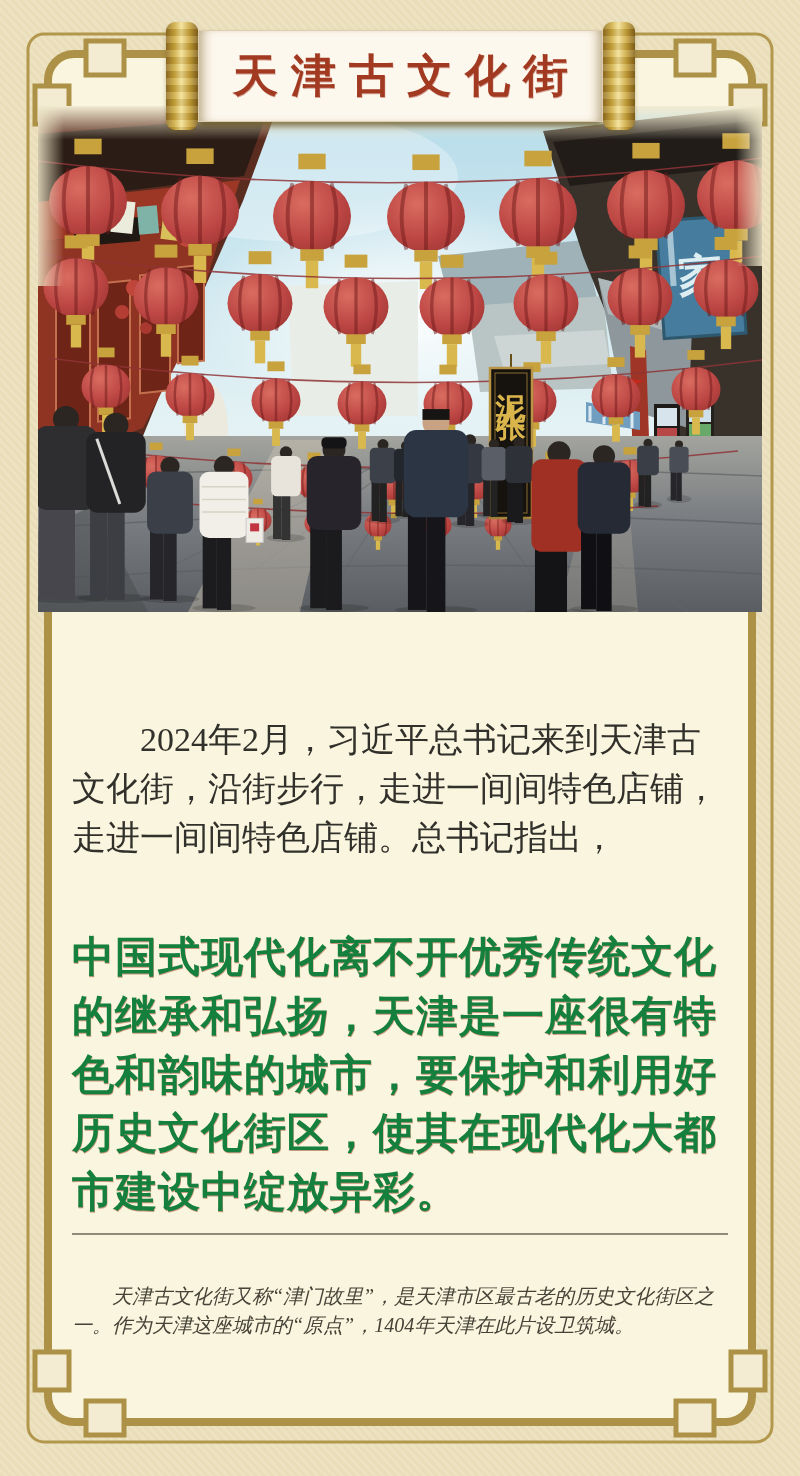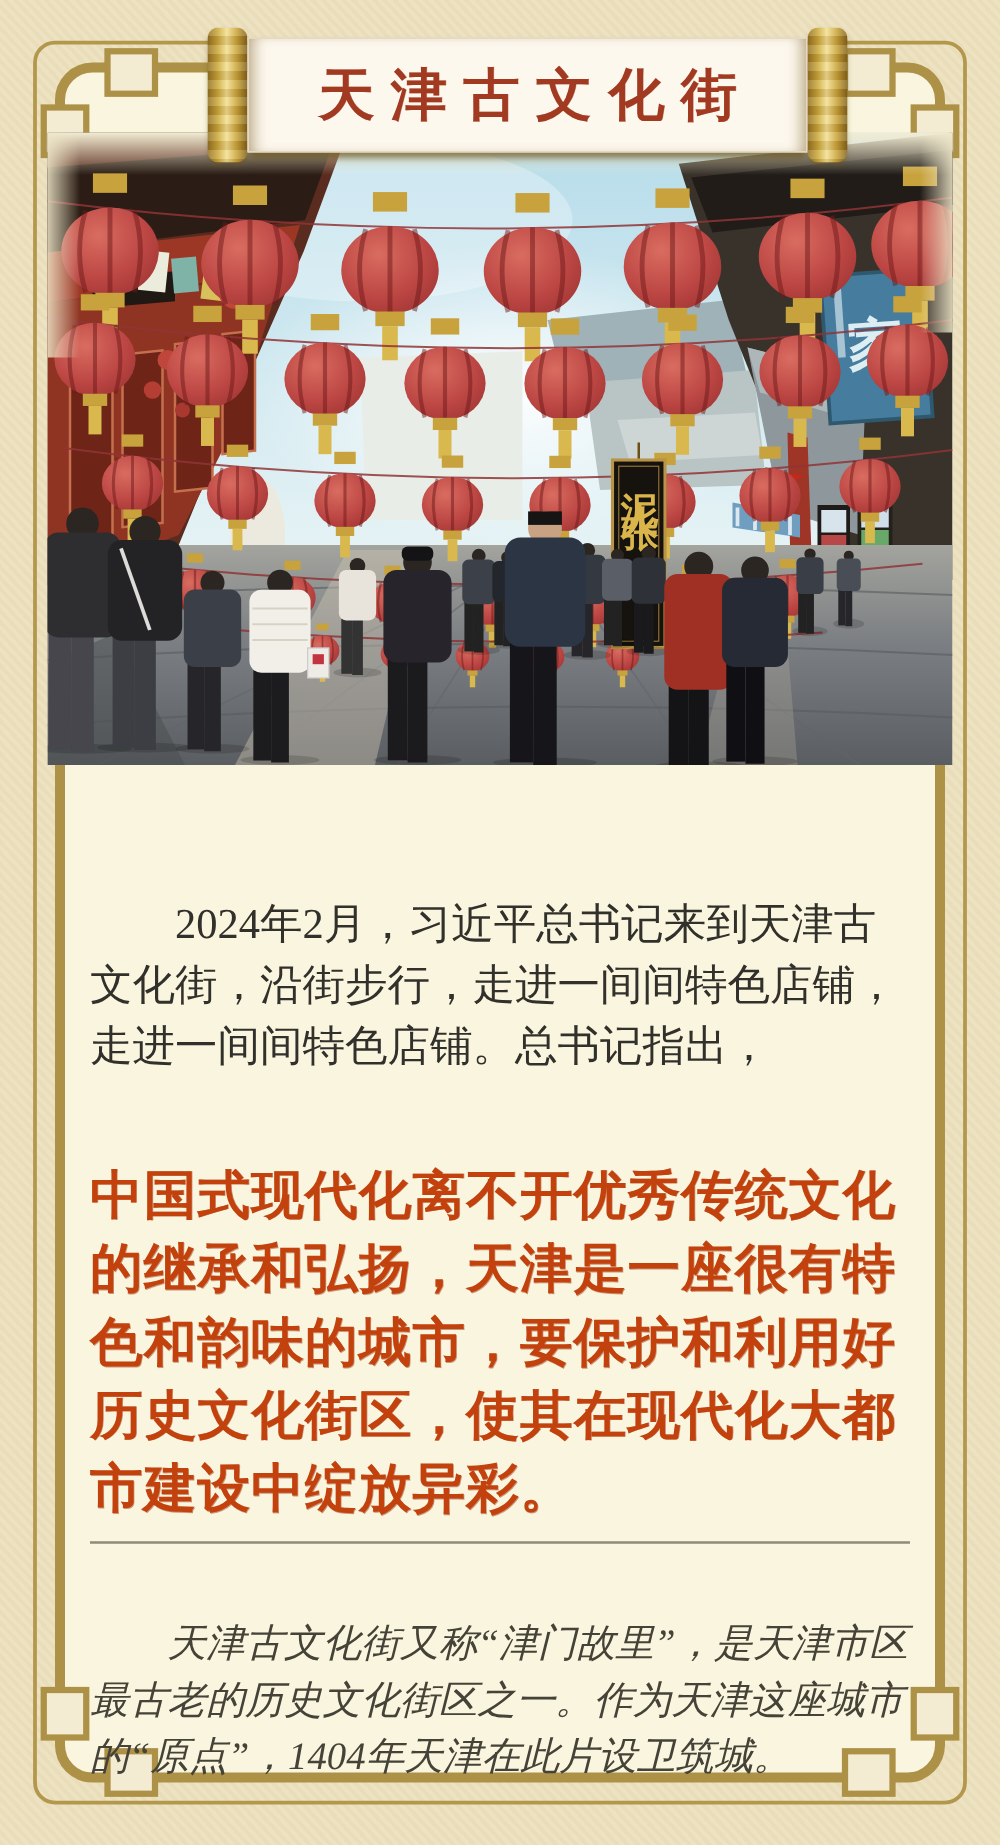--- a/index.html
+++ b/index.html
@@ -7,43 +7,43 @@
         background:#ece1bf;font-family:"Liberation Serif","DejaVu Serif",serif;}
   .page::before{content:"";position:absolute;inset:0;pointer-events:none;
         background:repeating-linear-gradient(47deg,rgba(176,148,88,.05) 0 3px,rgba(255,255,255,.04) 3px 6px);}
   .inner-panel{position:absolute;left:50px;top:56px;right:50px;bottom:52px;
         background:#f9f5de;border-radius:24px;}
   .frame-svg{position:absolute;left:0;top:0;}
   .photo{position:absolute;left:38px;top:106px;width:724px;height:506px;}
   .photo svg{display:block;}
 
   
-  .scroll{position:absolute;left:166px;top:22px;width:512px;height:108px;display:flex;z-index:6;
+  .scroll{position:absolute;left:166px;top:22px;width:469px;height:108px;display:flex;z-index:6;
         filter:drop-shadow(0 3px 2px rgba(110,85,25,.35));}
   .roller{width:32px;height:108px;border-radius:9px;flex:0 0 auto;
         background:
           repeating-linear-gradient(180deg,rgba(255,246,200,.18) 0 7px,rgba(120,85,15,.14) 7px 14px),
           linear-gradient(90deg,#8d6a22,#c9a63c 26%,#f2df96 48%,#c59f38 74%,#7c5c1a);}
   .paper{flex:1;margin:8px 0;background:#fdf8ee;border:1px solid #ddceb2;
         box-shadow:inset 11px 0 12px -8px rgba(120,90,30,.55),
                    inset -11px 0 12px -8px rgba(120,90,30,.55),
                    0 6px 5px -2px rgba(100,80,25,.55);
         display:flex;align-items:center;justify-content:center;}
   .title{font-size:45px;font-weight:bold;color:#a23a22;letter-spacing:13px;
         padding-left:13px;white-space:nowrap;text-shadow:.5px .5px 0 rgba(150,40,20,.4);}
 
   
   .intro{position:absolute;left:72px;right:72px;top:682px;font-size:34px;line-height:1.44;
         color:#31302b;text-indent:2em;letter-spacing:0;}
   .quote{position:absolute;left:72px;right:72px;top:886px;font-size:42px;line-height:1.40;
-        font-weight:bold;color:#c2410c;letter-spacing:1px;
+        font-weight:bold;color:#15803d;letter-spacing:1px;
         text-shadow:.6px .6px 0 rgba(166,73,43,.55);}
   .divider{position:absolute;left:72px;right:72px;top:1233px;height:0;
         border-top:2px solid #8f8a7a;}
-  .footer-text{position:absolute;left:72px;right:72px;top:1262px;font-size:31px;line-height:1.45;
+  .footer-text{position:absolute;left:72px;right:72px;top:1262px;font-size:20px;line-height:1.45;
         font-style:italic;color:#454338;text-indent:2em;}
 </style>
 </head>
 <body>
 
 <div class="page">
 
   <div class="inner-panel"></div>
 
   <svg class="frame-svg" width="800" height="1476" viewBox="0 0 800 1476">

